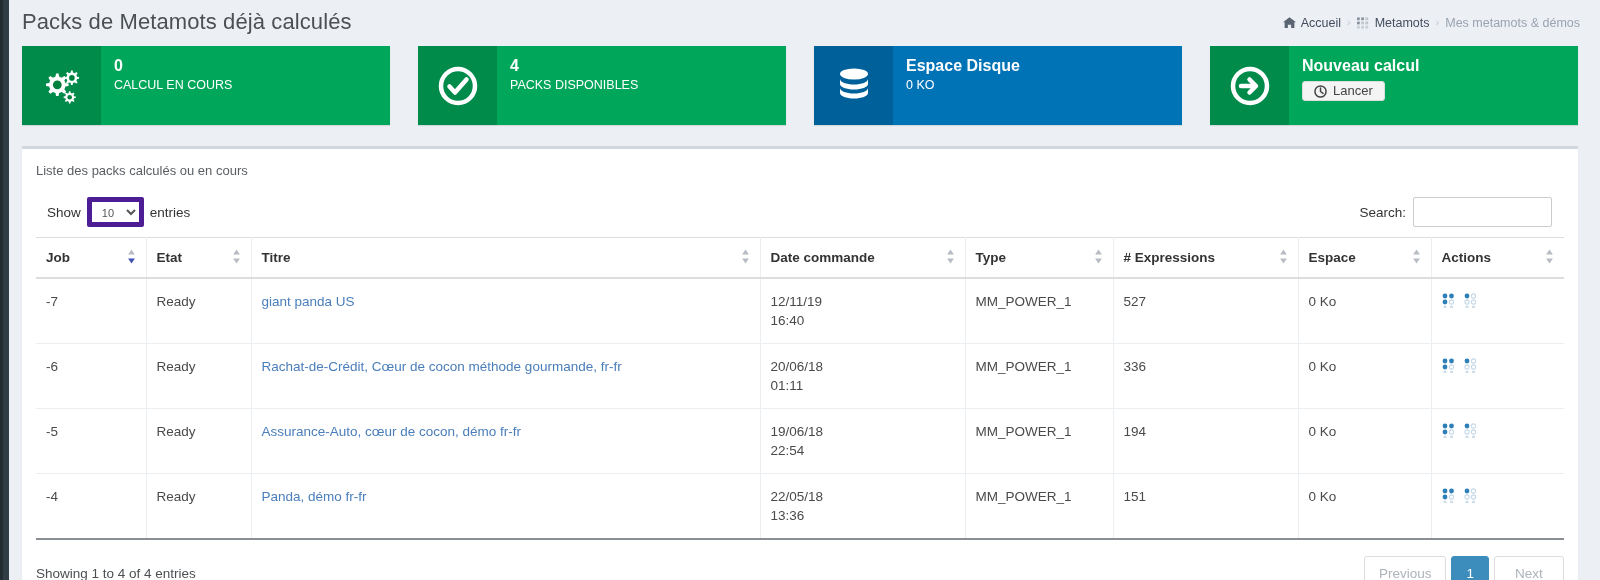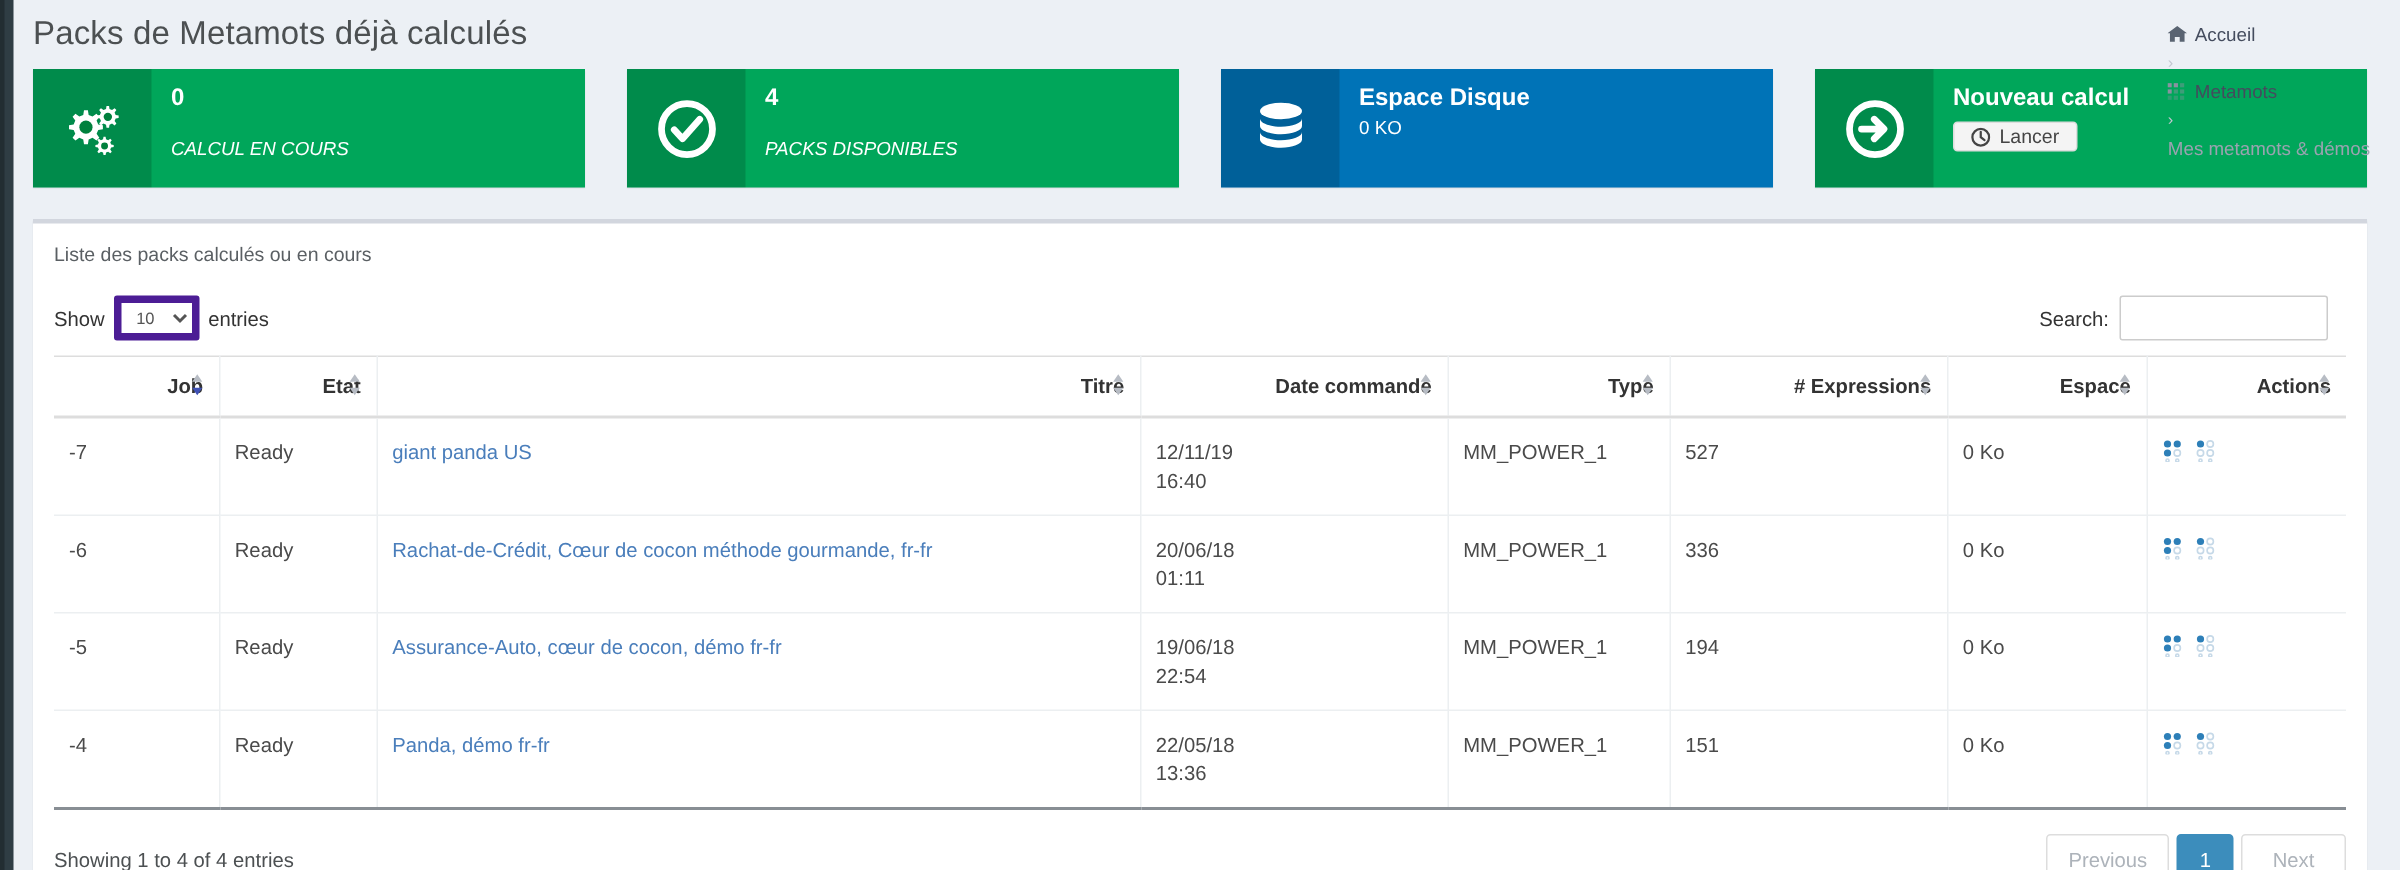--- a/index.html
+++ b/index.html
@@ -26,21 +26,21 @@
   
   .page-header {
     position: relative; height: 40px; padding: 9px 24px 0 13px;
   }
   .page-title {
     font-size: 22px; color: #4c5052; font-weight: 400; line-height: 26px;
     display: inline-block; letter-spacing: .1px;
   }
   .breadcrumb {
     position: absolute; right: 20px; top: 16px;
-    font-size: 12.5px; color: #97a0b3; display: flex; align-items: flex-start; gap: 6px; flex-direction: column;
+    font-size: 12.5px; color: #97a0b3; display: flex; align-items: flex-start; gap: 6px;
   }
   .breadcrumb .crumb { display: flex; align-items: center; gap: 5px; color: #444c5e; }
   .breadcrumb .crumb.active { color: #9aa3b0; }
   .breadcrumb .sep { color: #c3c8d1; font-size: 11px; }
 
   .bc-icon { display: inline-block; line-height: 0; }
 
   
   .cards {
     display: flex; gap: 28px; padding: 6px 22px 0 13px;
@@ -48,21 +48,21 @@
   .card {
     flex: 1 1 0; height: 79px; display: flex; color: #fff;
     box-shadow: 0 1px 1px rgba(0,0,0,.10);
     overflow: hidden;
   }
   .card-icon {
     width: 79px; min-width: 79px; display: flex; align-items: center; justify-content: center;
   }
   .card-body { flex: 1; padding: 11px 10px 0 13px; }
   .card-number { font-size: 16px; font-weight: bold; line-height: 18px; letter-spacing: .2px; }
-  .card-text { font-size: 12.5px; line-height: 18px; margin-top: 15px; font-style: italic; }
+  .card-text { font-size: 12.5px; line-height: 18px; margin-top: 1px; }
   .card-title-big { font-size: 16px; font-weight: bold; line-height: 18px; }
   .card-sub { font-size: 12.5px; margin-top: 3px; }
 
   .card.green { background: #00a65a; }
   .card.green .card-icon { background: rgba(0,0,0,.16); }
   .card.blue { background: #0073b7; }
   .card.blue .card-icon { background: rgba(0,0,0,.16); }
 
   .btn-lancer {
     margin-top: 6px; display: inline-flex; align-items: center; gap: 6px;
@@ -77,38 +77,38 @@
     border-top: 3px solid #d2d6de;
     box-shadow: 0 1px 1px rgba(0,0,0,.10);
     min-height: 410px;
   }
   .panel-head { padding: 12px 14px 4px 14px; }
   .panel-title { font-size: 13px; color: #5a5f63; font-weight: 400; }
 
   .panel-body { padding: 0 14px 14px 14px; }
 
   .table-tools { display: flex; justify-content: space-between; align-items: center;
-                 padding: 14px 12px 10px 0; }
+                 padding: 14px 12px 10px 0; margin-left: 11px; }
   .dt-length { font-size: 13.5px; color: #333; display: flex; align-items: center; gap: 6px; }
   .dt-length select {
     font-size: 11px; padding: 4px 6px; height: 30px; width: 57px;
     border: 5px solid #4c1d95; border-radius: 2px; color: #555;
     font-family: "Liberation Sans", sans-serif; background: #fff;
   }
   .dt-filter { font-size: 13.5px; color: #333; display: flex; align-items: center; gap: 7px; }
   .dt-filter input {
     height: 30px; width: 139px; border: 1px solid #ccc; border-radius: 2px;
     padding: 4px 7px; font-size: 13px; font-family: "Liberation Sans", sans-serif;
   }
 
   table.dt { width: 100%; border-collapse: collapse; }
   table.dt thead th {
     border-top: 1px solid #ddd; border-bottom: 2px solid #ddd;
     border-right: 1px solid #eceff1;
-    font-size: 13.5px; color: #333; font-weight: bold; text-align: right;
+    font-size: 13.5px; color: #333; font-weight: bold; text-align: left;
     padding: 12px 10px; position: relative; white-space: nowrap;
   }
   table.dt thead th:last-child { border-right: none; }
   .sort-ic { position: absolute; right: 9px; top: 50%; transform: translateY(-50%); }
 
   table.dt tbody td {
     border-bottom: 1px solid #eceff1; border-right: 1px solid #eceff1;
     font-size: 13.5px; color: #4a4a4a; padding: 13px 10px;
     vertical-align: top; line-height: 19px;
   }

